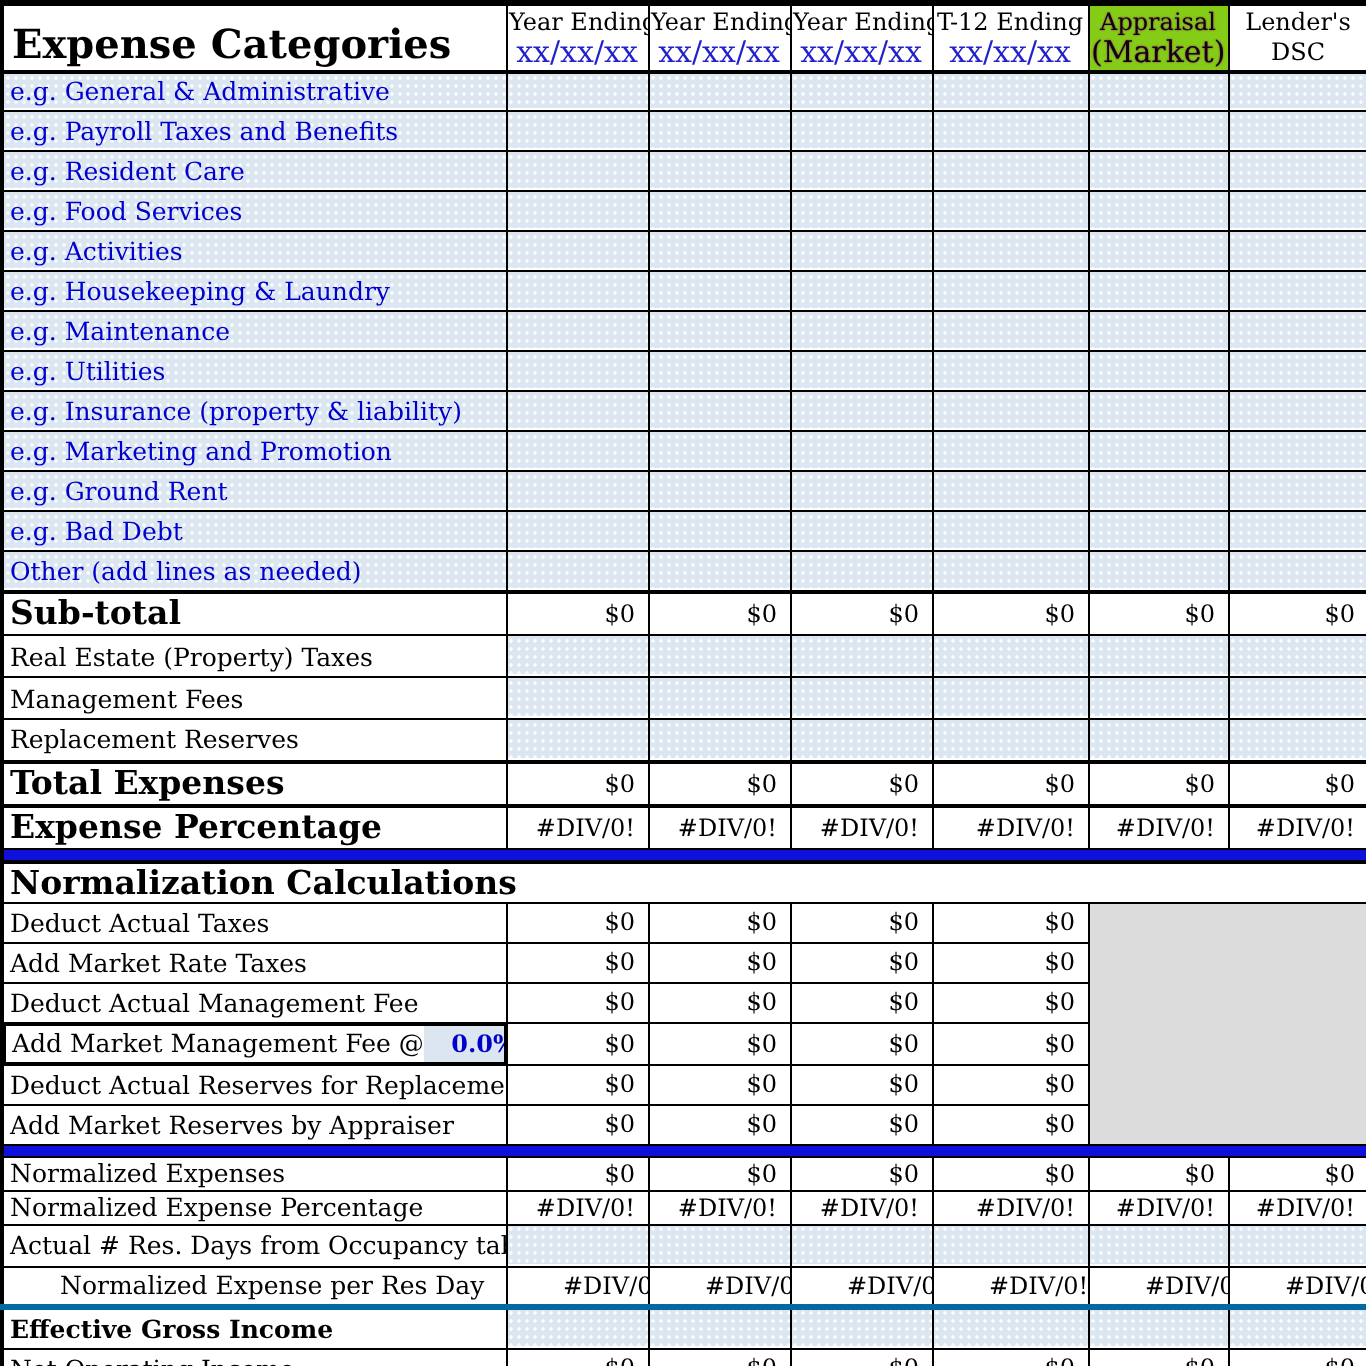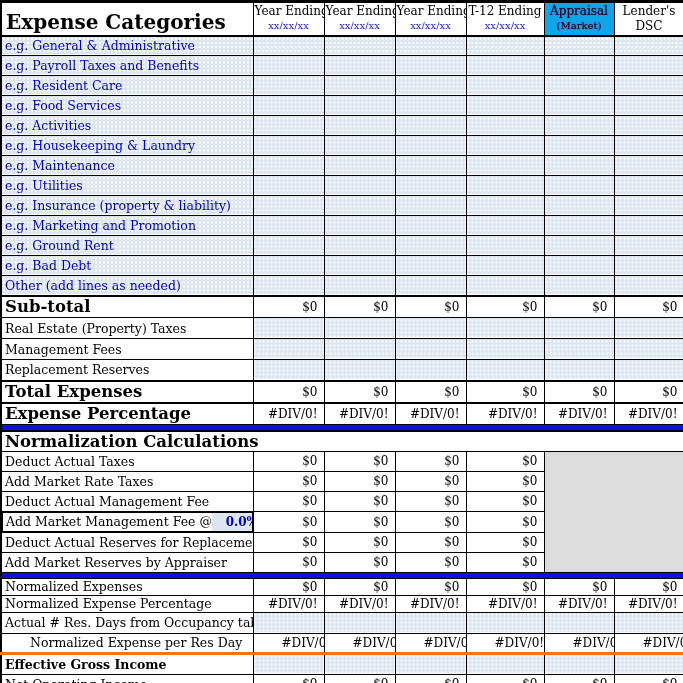--- a/index.html
+++ b/index.html
@@ -9,36 +9,36 @@
   }
   table {
     border-collapse:collapse; table-layout:fixed; width:683px;
     border-top:3px solid #000; border-left:2px solid #000;
   }
   td,th { border:1px solid #000; padding:0 4px; overflow:hidden; white-space:nowrap; box-sizing:border-box; }
   
   thead th { border-bottom:2px solid #000; vertical-align:middle; text-align:center; padding:0 1px; font-weight:normal; }
   th.corner { text-align:left; vertical-align:bottom; font-weight:bold; font-size:20px; padding:0 2px 1px 4px; }
   .hl1 { font-size:12px; color:#000; line-height:15px; }
-  .hl2 { font-size:10px; color:#2222cc; line-height:14px; }
-  th.magenta { background:#0ea5e9; }
+  .hl2 { font-size:15px; color:#2222cc; line-height:14px; }
+  th.magenta { background:#84cc16; }
   th.magenta .hl1, th.magenta .hl2 { color:#14000f; text-shadow:0 0 1px rgba(130,0,110,.8); }
   
   .lbl { font-size:12.5px; color:#000; text-align:left; padding-left:3px; vertical-align:middle; }
   .val { font-size:12px; color:#000; text-align:right; padding-right:6px; vertical-align:middle; }
   .dots {
     background-color:#dce6f1;
     background-image:radial-gradient(circle, rgba(255,255,255,.85) .7px, rgba(255,255,255,0) 1.1px);
     background-size:4px 4px;
     box-shadow:inset 0 -1px 0 rgba(255,255,255,.9);
   }
   tr.eg .lbl { color:#0000cc; }
   tr.big .lbl { font-weight:bold; font-size:16.5px; }
   tr.bt2 td { border-top:2px solid #000;margin-left:39px; }
-  tr.thickB td { border-bottom:3px solid #f97316;padding-left:28px; }
+  tr.thickB td { border-bottom:3px solid #0369a1;padding-left:28px; }
   td.divider { background:#1010dd; border-top:1px solid #000; border-bottom:1px solid #000; padding:0; height:4px; }
   td.grayblk { background:#dcdcdc; border-right:0; }
   .feewrap { display:flex; align-items:center; padding-right:13px; }
   .feewrap .txt { flex:1 1 auto; }
   .fee {
     flex:0 0 46px; text-align:right; font-weight:bold; color:#0000cc; font-size:12px;
     background-color:#dce6f1; padding:2px 3px 2px 0;
   }
 </style>
 </head>

